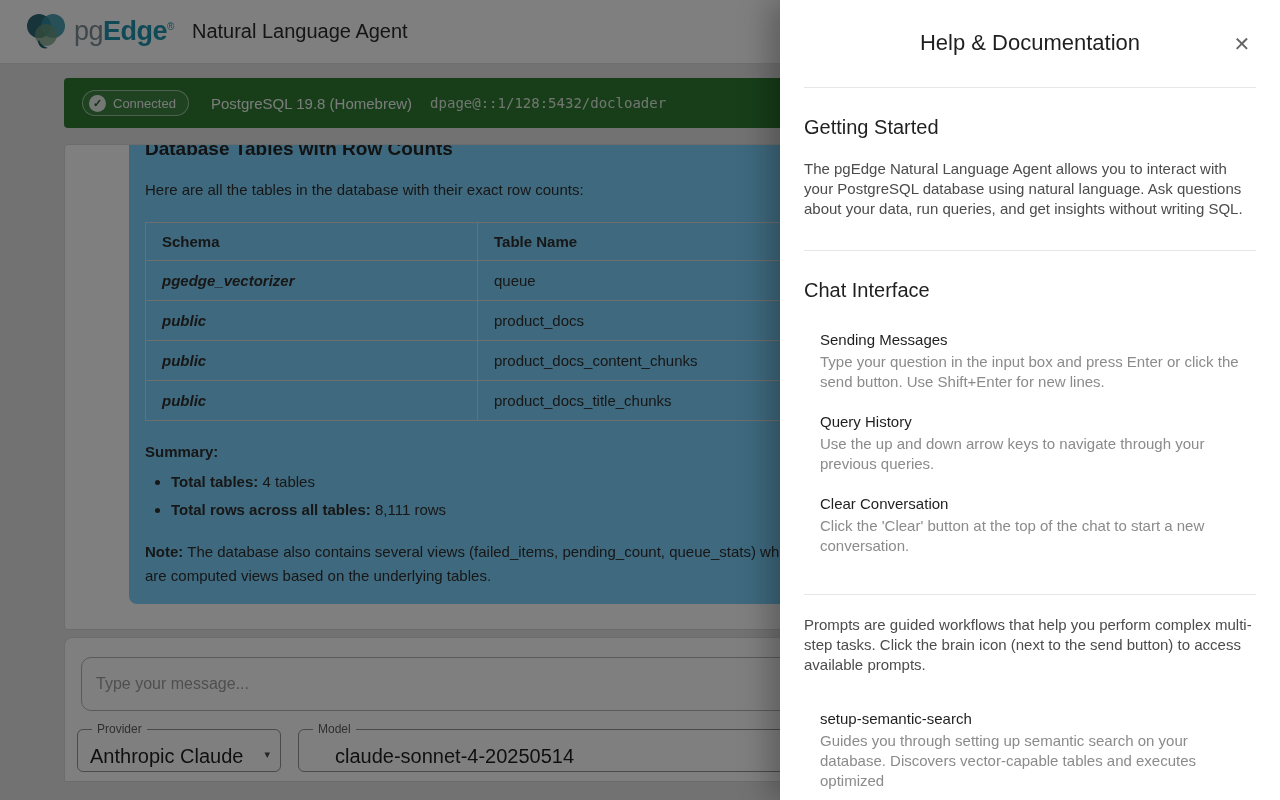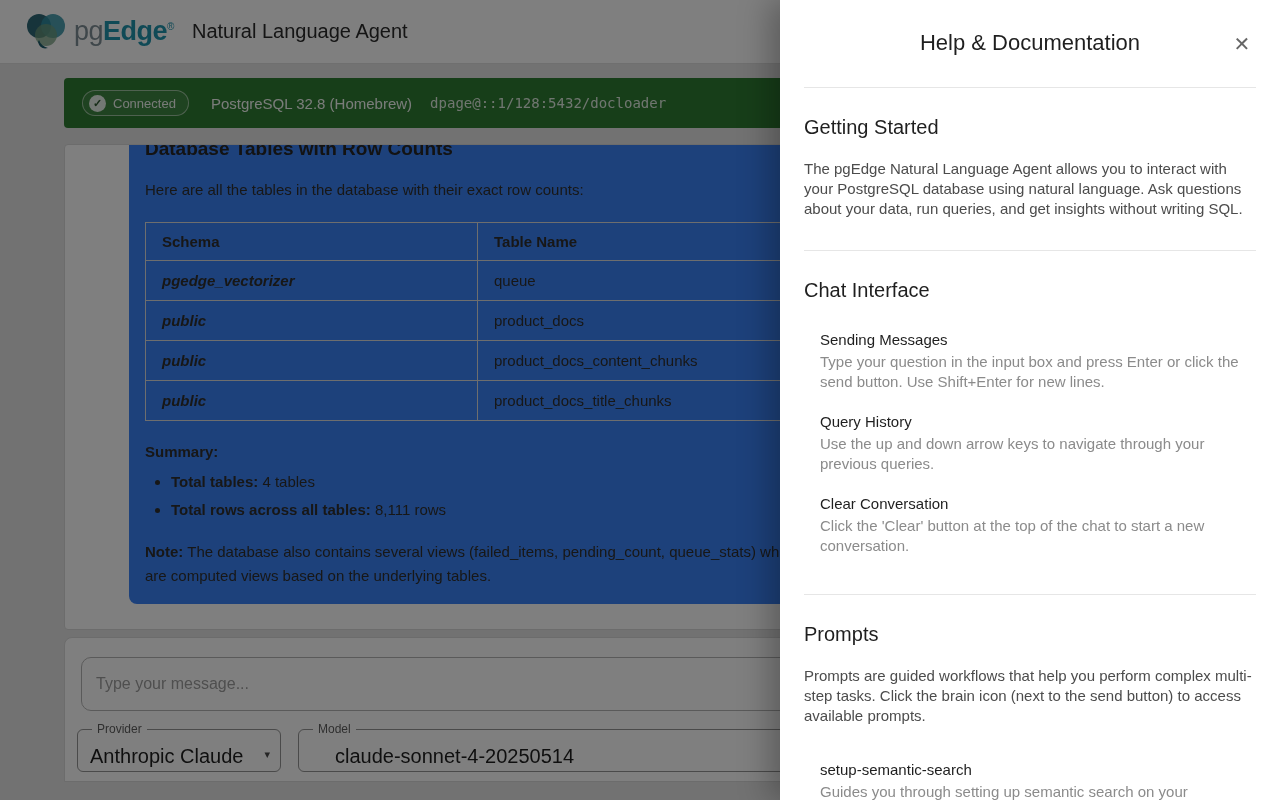--- a/index.html
+++ b/index.html
@@ -24,21 +24,21 @@
   .chip { display:flex; align-items:center; gap:7px; height:26px; padding:0 12px 0 6px;
           border:1px solid rgba(255,255,255,0.5); border-radius:13px; background:rgba(255,255,255,0.08); }
   .chip-icon { width:17px; height:17px; border-radius:50%; background:rgba(255,255,255,0.88);
                color:#2e5a31; font-size:11px; font-weight:700; display:flex; align-items:center; justify-content:center; }
   .chip-label { font-size:13px; color:#f1f5f1; }
   .server-name { margin-left:22px; font-size:15px; color:rgba(255,255,255,0.95); }
   .conn-string { margin-left:18px; font-family:"DejaVu Sans Mono", monospace; font-size:14px; color:rgba(255,255,255,0.85); }
 
   .chat-card { position:absolute; top:144px; left:64px; right:64px; height:486px; background:#ffffff;
                border:1px solid #d8d8d8; border-radius:4px; overflow:hidden; }
-  .bubble { margin-left:64px; margin-top:-24px; width:1022px; background:#3b82f6;
+  .bubble { margin-left:64px; margin-top:-24px; width:1022px; background:#7dd3fc;
             border-radius:8px; padding:16px 20px 16px 16px; color:#2f2f2f; }
   .bubble h3 { font-size:19px; line-height:23px; font-weight:700; color:#262626; }
   .bubble .intro { margin-top:20px; font-size:15px; line-height:20px; }
   table.db-table { margin-top:22px; width:958px; border-collapse:collapse; table-layout:fixed; }
   .db-table th, .db-table td { border:1px solid #dcdcdc; text-align:left; font-size:15px; color:#2f2f2f; padding:10px 16px; }
   .db-table th { font-weight:700; padding:10px 16px; }
   .db-table td { padding:11px 16px; }
   .db-table td.schema { font-weight:700;font-style:italic; }
   .summary-label { margin-top:22px; font-size:15px; font-weight:700; }
   .bubble ul { margin-top:12px; padding-left:26px; }
@@ -99,21 +99,21 @@
       <span class="logo-word"><span class="logo-pg">pg</span><span class="logo-edge">Edge</span><span class="logo-reg">®</span></span>
     </div>
     <div class="app-title">Natural Language Agent</div>
   </header>
 
   <div class="statusbar">
     <div class="chip">
       <span class="chip-icon">✓</span>
       <span class="chip-label">Connected</span>
     </div>
-    <span class="server-name">PostgreSQL 32.8 (Homebrew)</span>
+    <span class="server-name">PostgreSQL 19.8 (Homebrew)</span>
     <span class="conn-string">dpage@::1/128:5432/docloader</span>
   </div>
 
   <div class="chat-card">
     <div class="bubble">
       <h3>Database Tables with Row Counts</h3>
       <p class="intro">Here are all the tables in the database with their exact row counts:</p>
 
       <table class="db-table">
         <colgroup>
@@ -190,19 +190,18 @@
   <div class="sub-items">
     <div class="sub-item-title mt30">Sending Messages</div>
     <div class="sub-item-desc">Type your question in the input box and press Enter or click the send button. Use Shift+Enter for new lines.</div>
     <div class="sub-item-title mt22">Query History</div>
     <div class="sub-item-desc">Use the up and down arrow keys to navigate through your previous queries.</div>
     <div class="sub-item-title mt22">Clear Conversation</div>
     <div class="sub-item-desc">Click the 'Clear' button at the top of the chat to start a new conversation.</div>
   </div>
   <hr class="divider d3">
 
-  <h2 class="section-heading">Prompts</h2>
   <p class="section-body">Prompts are guided workflows that help you perform complex multi-step tasks. Click the brain icon (next to the send button) to access available prompts.</p>
   <div class="sub-items">
     <div class="sub-item-title mt36">setup-semantic-search</div>
     <div class="sub-item-desc">Guides you through setting up semantic search on your database. Discovers vector-capable tables and executes optimized</div>
   </div>
 </aside>
 
 </body></html>

